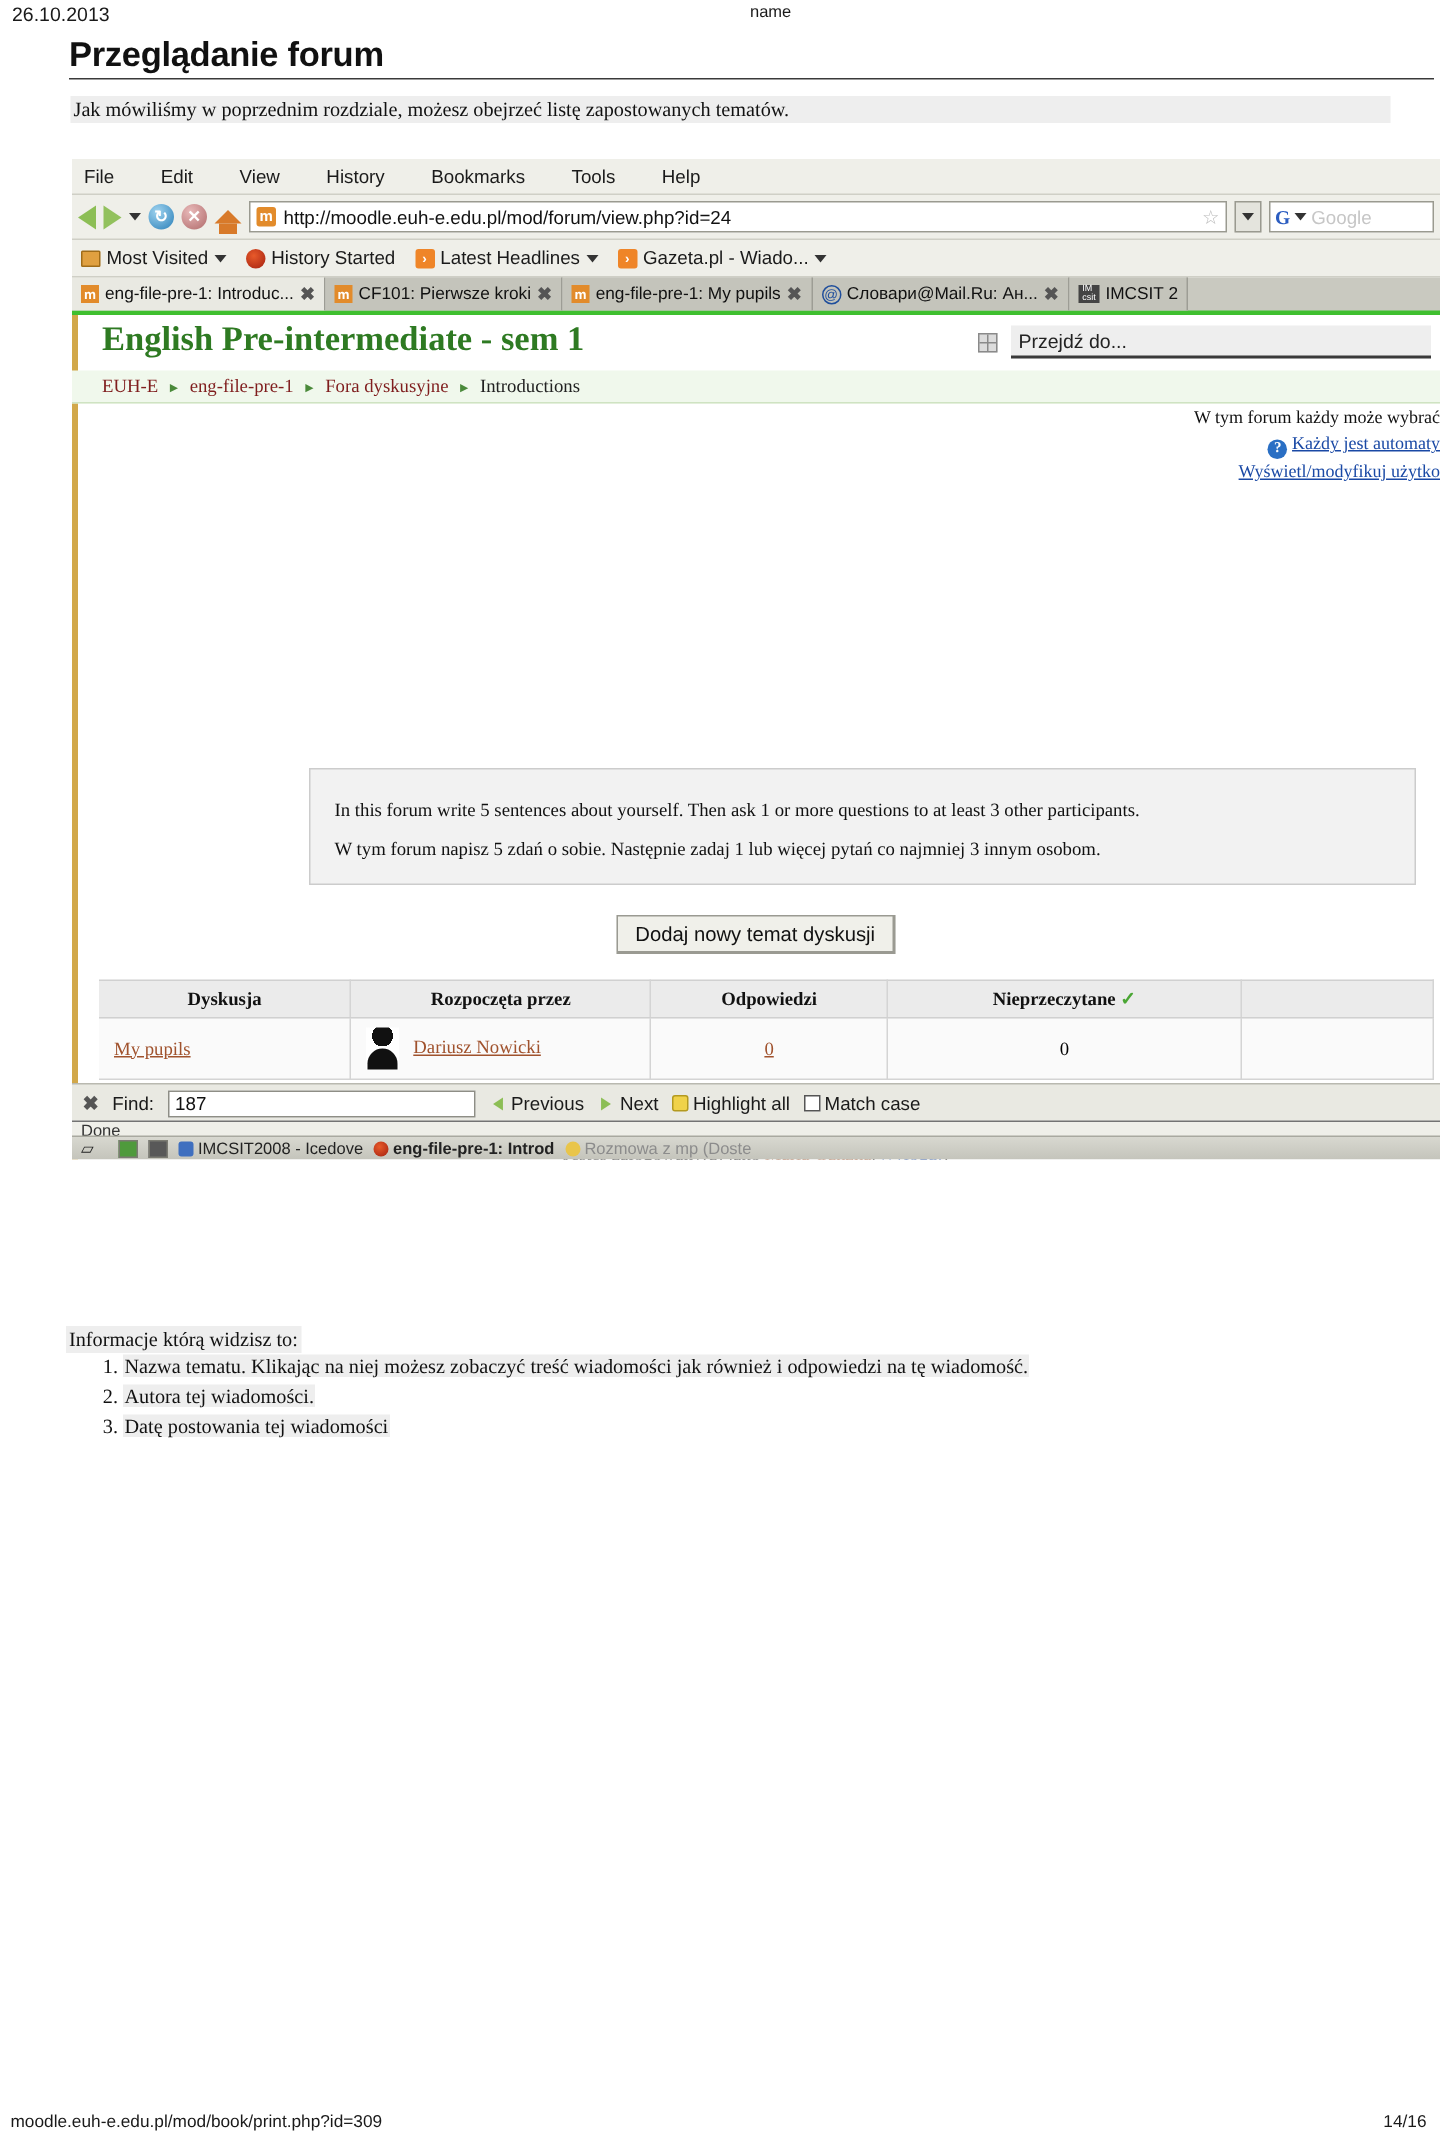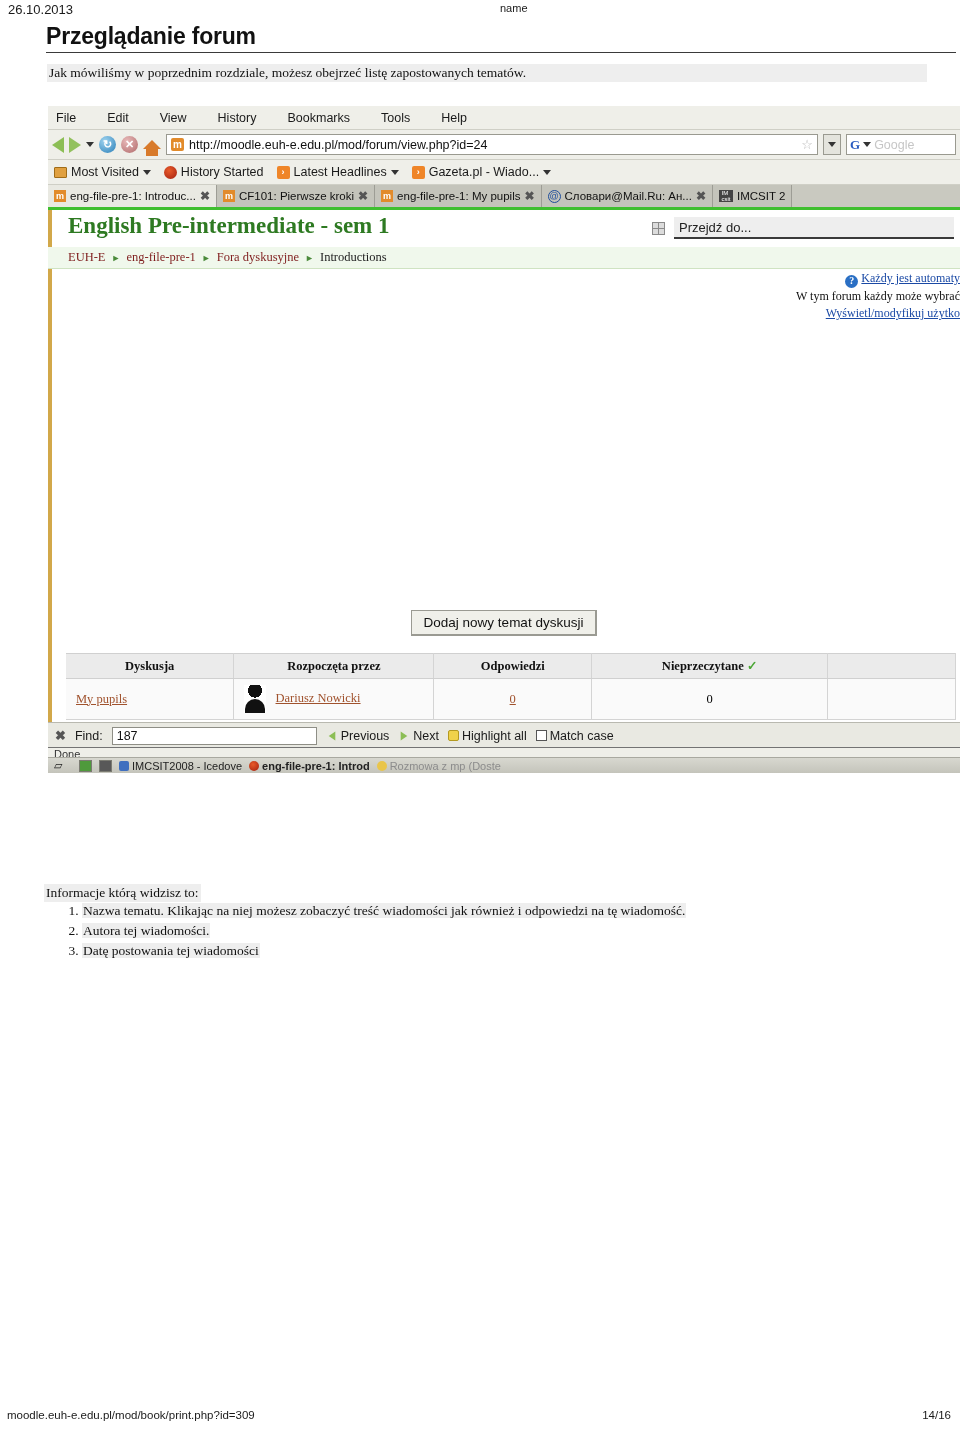--- a/index.html
+++ b/index.html
@@ -398,29 +398,33 @@
       <span class="bc-link">EUH-E</span>
       <span class="bc-sep">►</span>
       <span class="bc-link">eng-file-pre-1</span>
       <span class="bc-sep">►</span>
       <span class="bc-link">Fora dyskusyjne</span>
       <span class="bc-sep">►</span>
       <span class="bc-cur">Introductions</span>
     </div>
 
     <div class="sub-info">
+      <div>W tym forum każdy może wybrać</div>
       <div>
         <span class="q-ico">?</span><a href="#">Każdy jest automaty</a>
       </div>
-      <div>W tym forum każdy może wybrać</div>
       <div>
         <a href="#">Wyświetl/modyfikuj użytko</a>
       </div>
     </div>
 
+    <div class="desc-box">
+      <div>In this forum write 5 sentences about yourself. Then ask 1 or more questions to at least 3 other participants.</div>
+      <div>W tym forum napisz 5 zdań o sobie. Następnie zadaj 1 lub więcej pytań co najmniej 3 innym osobom.</div>
+    </div>
 
     <div class="add-btn-wrap">
       <button class="add-btn">Dodaj nowy temat dyskusji</button>
     </div>
 
     <table class="disc-table">
       <thead>
         <tr>
           <th style="width:168px">Dyskusja</th>
           <th style="width:200px">Rozpoczęta przez</th>

